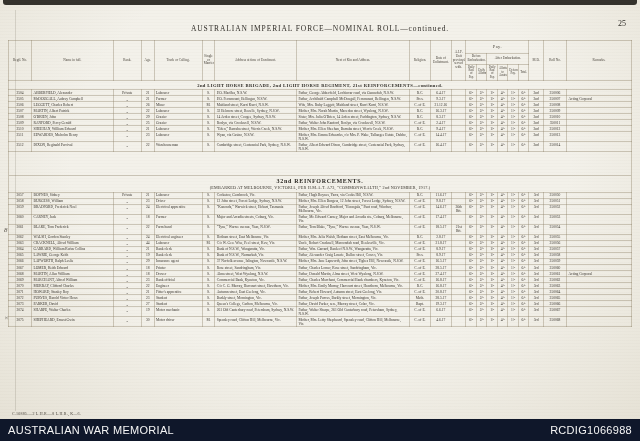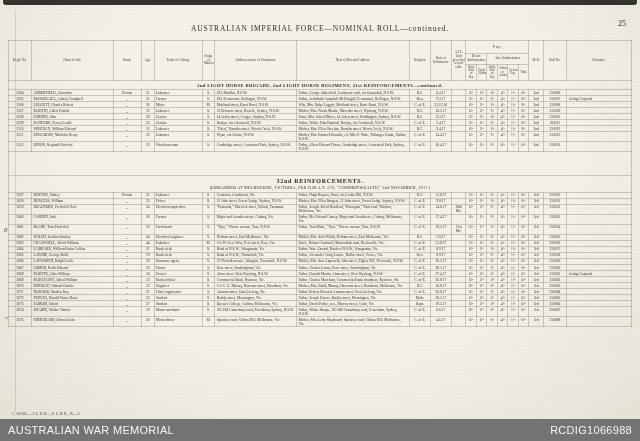--- a/index.html
+++ b/index.html
@@ -48,21 +48,21 @@
   .section-row td { padding:2px 0 1px; }
   .sec-head-inline { font-size:4.6px; font-weight:bold; text-align:center; letter-spacing:0.4px; color:#2e2b26; }
   .sec-head-big    { font-size:6px;  font-weight:bold; text-align:center; letter-spacing:0.7px; color:#2c2924; margin-bottom:1px; }
   .sec-sub         { font-size:4.2px; text-align:center; letter-spacing:0.2px; color:#37332c; }
   .gap-row td { height:24px; border-left:1px solid rgba(140,126,100,0.38); border-right:1px solid rgba(140,126,100,0.38); border-top:none; border-bottom:none; }
 
   .print-code { position:absolute; left:12px; bottom:3px; font-size:4px; color:#4a453c; letter-spacing:0.2px; }
 
   
   .footer {
-    position:absolute; left:0; bottom:0; width:640px; height:22px; background:#737373;
+    position:absolute; left:0; bottom:0; width:640px; height:22px; background:#0f172a;
     display:flex; align-items:center; justify-content:space-between; padding:0 8px;
     font-family:"Liberation Sans","DejaVu Sans",sans-serif; font-size:11px; color:#f5f5f5; letter-spacing:0.3px;
   }
 </style>
 </head>
 <body>
 
 <div class="viewer">
   <div class="scan">
     <div class="scan-edge-top"></div>

